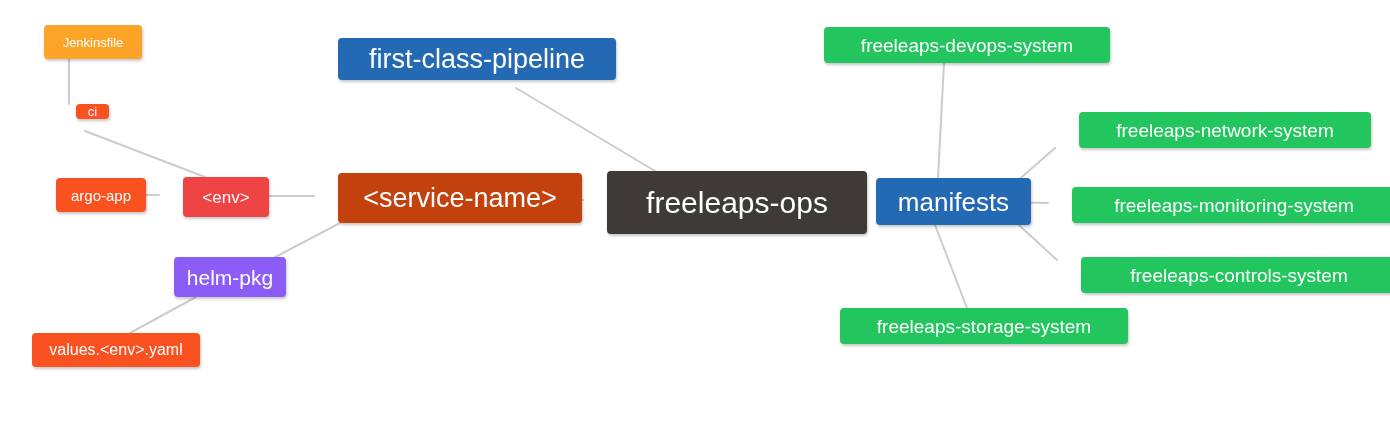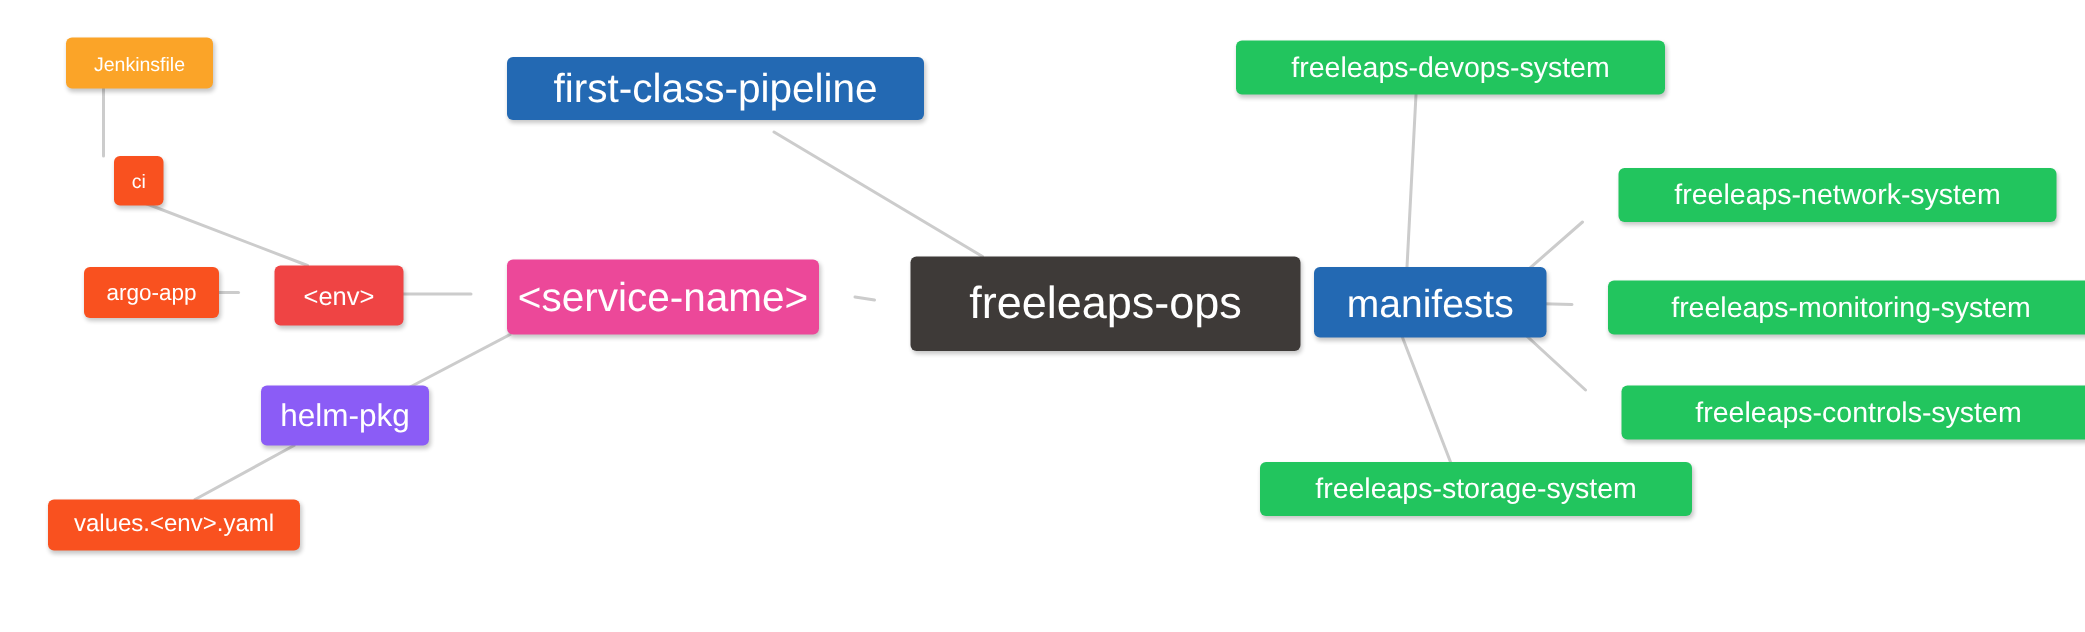--- a/index.html
+++ b/index.html
@@ -60,39 +60,39 @@
       <line x1="938" y1="178" x2="944" y2="63" stroke="#cccccc" stroke-width="2" stroke-linecap="round"></line>
       <line x1="1007" y1="190" x2="1055" y2="148" stroke="#cccccc" stroke-width="2" stroke-linecap="round"></line>
       <line x1="1007" y1="202" x2="1048" y2="203" stroke="#cccccc" stroke-width="2" stroke-linecap="round"></line>
       <line x1="1007" y1="214" x2="1057" y2="260" stroke="#cccccc" stroke-width="2" stroke-linecap="round"></line>
       <line x1="935" y1="225" x2="967" y2="308" stroke="#cccccc" stroke-width="2" stroke-linecap="round"></line>
     </svg>
   <div id="node-layer">
       <div class="node" style="left: 20px; top: 25px; width: 98px; height: 34px; background: rgb(251, 164, 40); font-size: 13px;">
         <span class="node-label">Jenkinsfile</span>
       </div>
-      <div class="node" style="left: 52px; top: 104px; width: 33px; height: 33px; background: rgb(249, 81, 31); font-size: 13px;">
+      <div class="node" style="left: 52px; top: 104px; width: 33px; height: 15px; background: rgb(249, 81, 31); font-size: 13px;">
         <span class="node-label">ci</span>
       </div>
       <div class="node" style="left: 32px; top: 178px; width: 90px; height: 34px; background: rgb(249, 81, 31); font-size: 15px;">
         <span class="node-label">argo-app</span>
       </div>
       <div class="node" style="left: 159px; top: 177px; width: 86px; height: 40px; background: #ef4444; font-size: 17px;">
         <span class="node-label">&lt;env&gt;</span>
       </div>
       <div class="node" style="left: 150px; top: 257px; width: 112px; height: 40px; background: #8b5cf6; font-size: 21px;">
         <span class="node-label">helm-pkg</span>
       </div>
       <div class="node" style="left: 8px; top: 333px; width: 168px; height: 34px; background: rgb(249, 81, 31); font-size: 16px;">
         <span class="node-label">values.&lt;env&gt;.yaml</span>
       </div>
       <div class="node" style="left: 314px; top: 38px; width: 278px; height: 42px; background: rgb(35, 105, 179); font-size: 27px;">
         <span class="node-label">first-class-pipeline</span>
       </div>
-      <div class="node" style="left: 314px; top: 173px; width: 208px; height: 50px; background: #ec4899; font-size: 27px;">
+      <div class="node" style="left: 314px; top: 173px; width: 244px; height: 50px; background: #c2410c; font-size: 27px;">
         <span class="node-label">&lt;service-name&gt;</span>
       </div>
       <div class="node" style="left: 583px; top: 171px; width: 260px; height: 63px; background: rgb(62, 58, 56); font-size: 30px;">
         <span class="node-label">freeleaps-ops</span>
       </div>
       <div class="node" style="left: 852px; top: 178px; width: 155px; height: 47px; background: rgb(35, 105, 179); font-size: 26px; text-align: right;">
         <span class="node-label">manifests</span>
       </div>
       <div class="node" style="left: 800px; top: 27px; width: 286px; height: 36px; background: rgb(34, 197, 94); font-size: 19px;">
         <span class="node-label">freeleaps-devops-system</span>

